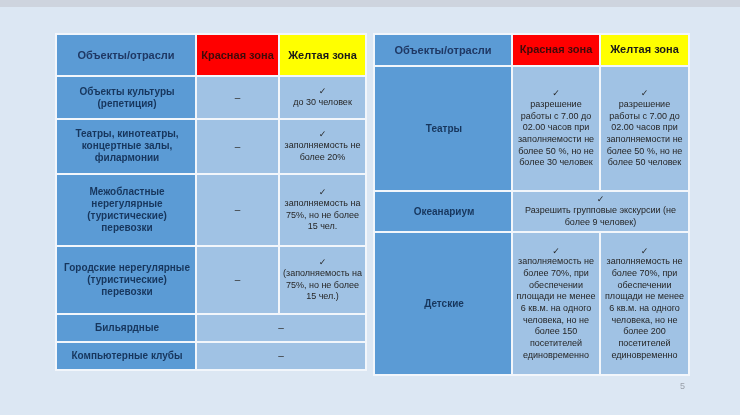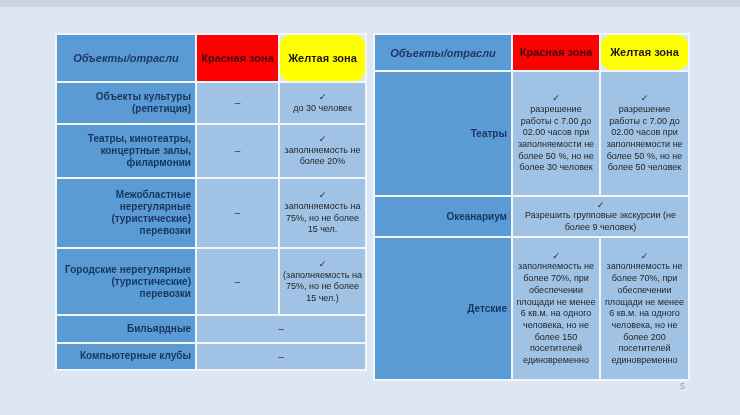--- a/index.html
+++ b/index.html
@@ -22,35 +22,34 @@
 
   table.zones th, table.zones td{
     border:2px solid #f2f6fb;
     overflow:hidden;
     vertical-align:middle;
   }
   th.h-obj{
     background:#5b9bd5;color:#1f3864;
     font-size:11px;font-weight:bold;text-align:center;
     padding:2px 4px;
-    font-style:italic;
   }
   th.h-red{
     background:#ff0000;color:#400a0a;
     font-size:11px;font-weight:bold;text-align:center;
-    padding:11px 4px;line-height:1.2;
+    padding:5px 4px;line-height:1.2;
   }
   th.h-yellow{
     background:#ffff00;color:#1a1a1a;
     font-size:11px;font-weight:bold;text-align:center;
-    padding:2px 4px;line-height:1.2;border-radius:14px;
+    padding:2px 4px;line-height:1.2;
   }
   td.label{
     background:#5b9bd5;color:#17365d;
-    font-size:10px;font-weight:bold;text-align:right;
+    font-size:10px;font-weight:bold;text-align:center;
     padding:2px 4px 2px 6px;line-height:1.2;
   }
   td.val{
     background:#a0c2e4;color:#262626;
     font-size:9px;text-align:center;
     padding:2px 3px;line-height:1.3;
   }
   .check{font-size:9px;line-height:1.2;color:#262626;}
   .dash{font-size:10px;color:#333;}
   .page-num{

